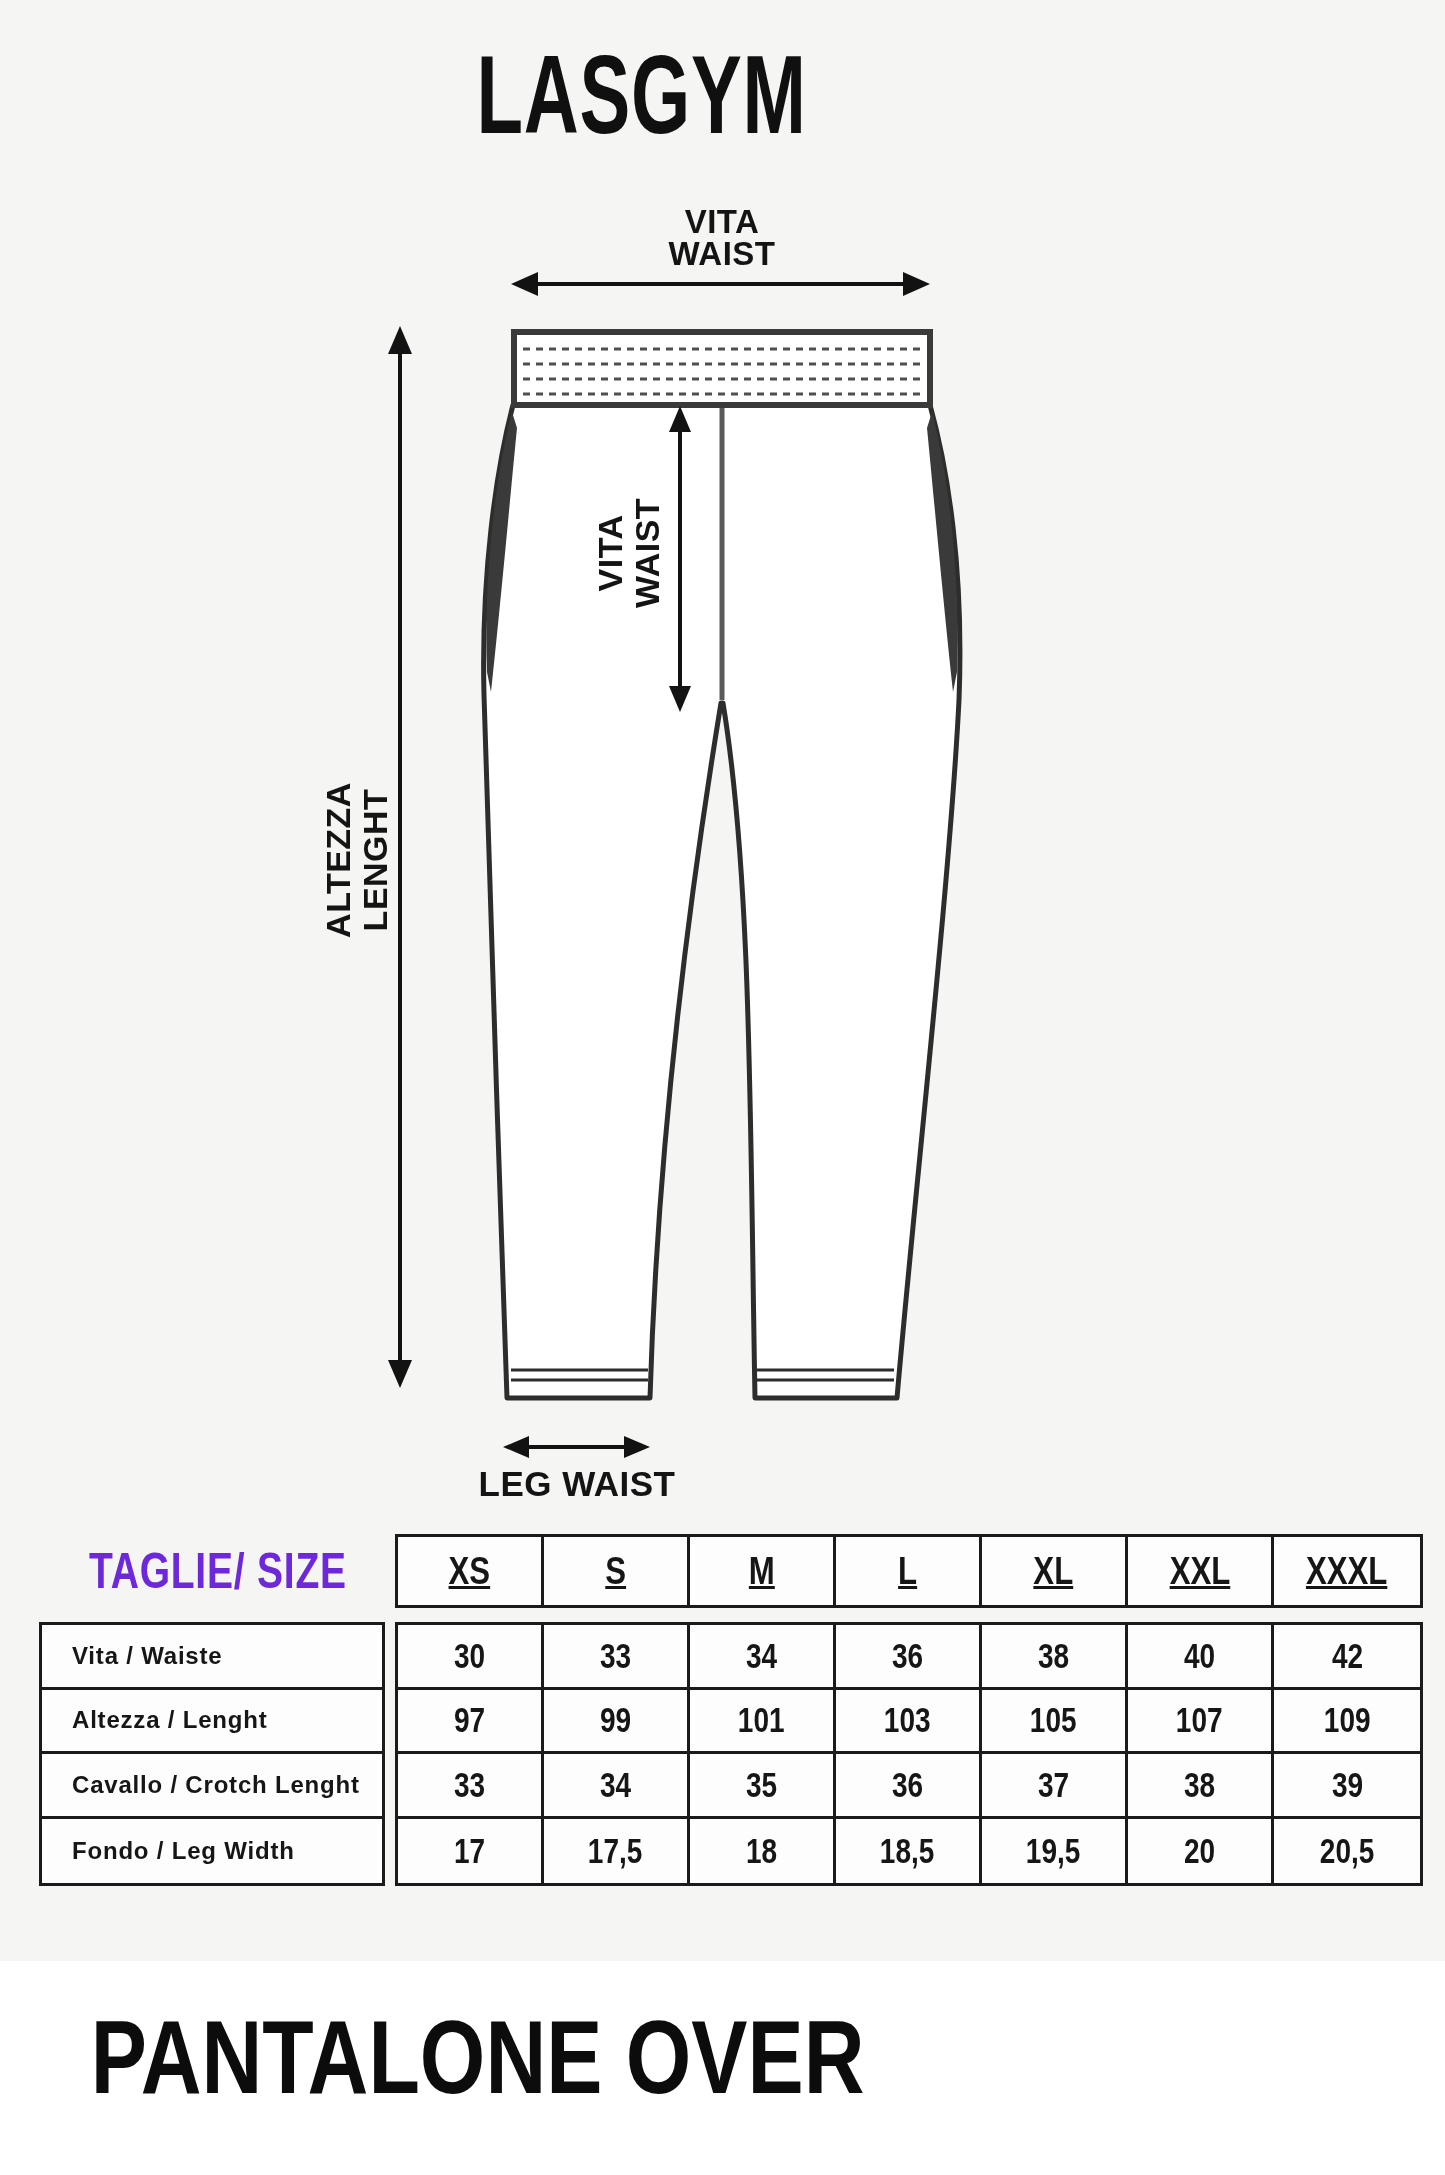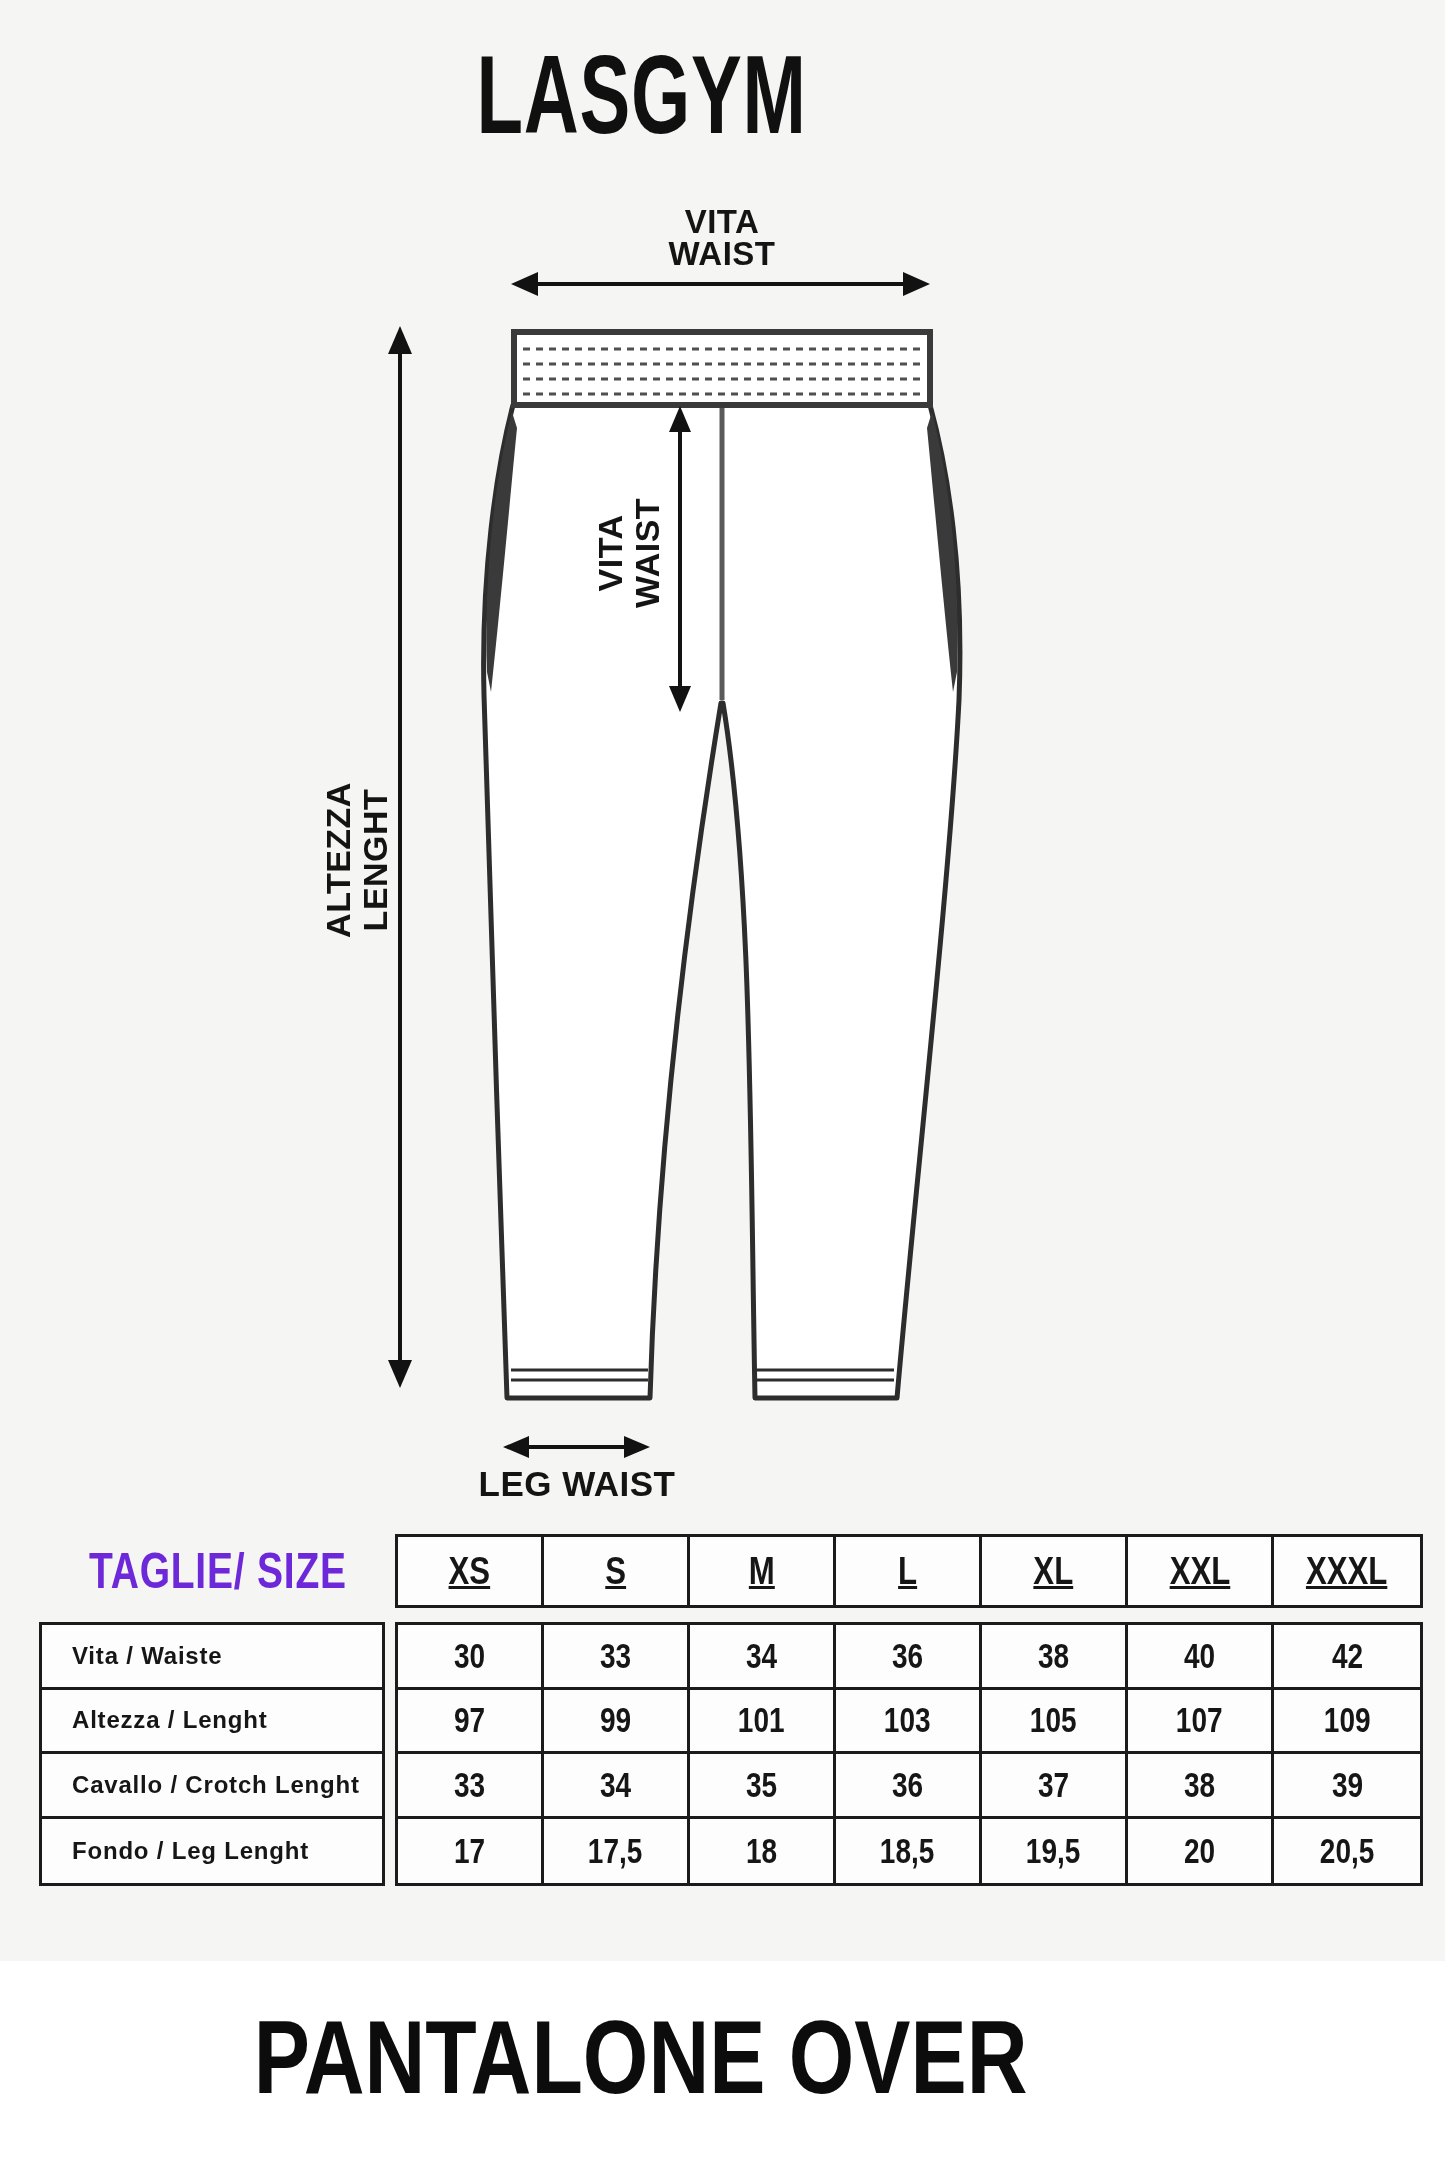--- a/index.html
+++ b/index.html
@@ -21,21 +21,21 @@
 
   .abs { position:absolute; }
 
   #brand-title {
     left:0; top:30px; width:1284px; text-align:center;
     font-size:112px; font-weight:700; letter-spacing:1px; color:#101010;
   }
   #brand-title .cx { transform:scaleX(0.68); }
 
   #product-title {
-    left:0; top:1998px; width:1281px; text-align:center;
+    left:0; top:1998px; width:1281px; text-align:left;
     font-size:104px; font-weight:700; color:#0c0c0c;
   }
   #product-title .cx { transform:scaleX(0.81); }
 
   .measure-label {
     font-weight:700; text-align:center; color:#141414;
     font-size:33px; line-height:32px; letter-spacing:0.5px;
   }
   #waist-top-label { left:472px; top:206px; width:500px; }
   #leg-width-label { left:427px; top:1468px; width:300px; font-size:35px; }
@@ -215,21 +215,21 @@
       </div>
     <div class="hcell">
         <span class="cx">XXXL</span>
       </div>
   </div>
 
   <div id="row-labels" class="abs tbl-border">
     <div class="rlabel">Vita / Waiste</div>
     <div class="rlabel">Altezza / Lenght</div>
     <div class="rlabel">Cavallo / Crotch Lenght</div>
-    <div class="rlabel">Fondo / Leg Lenght</div>
+    <div class="rlabel">Fondo / Leg Width</div>
   </div>
 
   <div id="value-grid" class="abs tbl-border">
     <div class="vcell">
         <span class="cx">30</span>
       </div>
     <div class="vcell">
         <span class="cx">33</span>
       </div>
     <div class="vcell">

